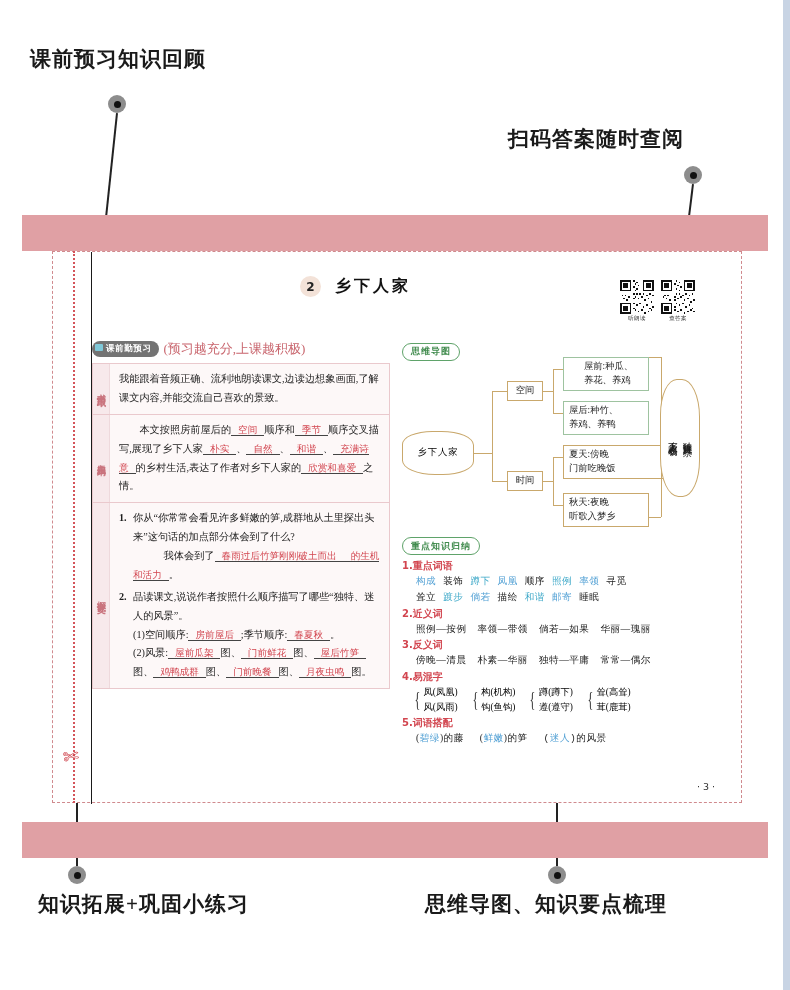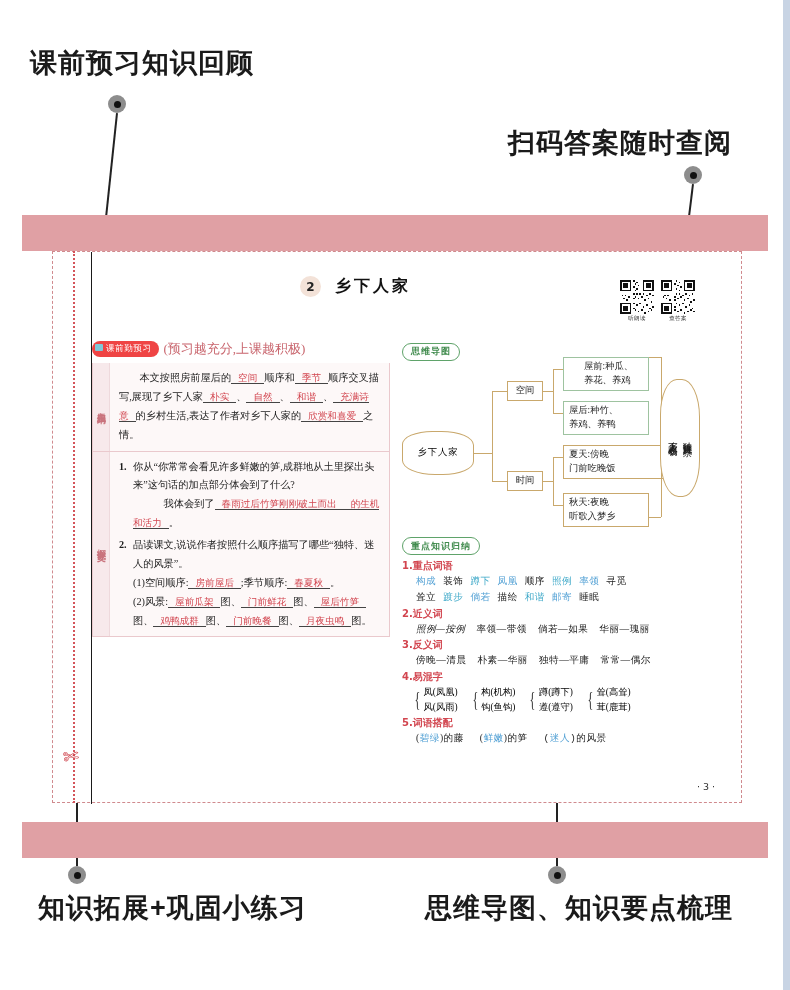--- a/index.html
+++ b/index.html
@@ -14,23 +14,23 @@
   
   .edge-strip {
     position: absolute; right: 0; top: 0;
     width: 7px; height: 990px;
     background: #c8d4e4;
   }
 
   
   .anno {
     position: absolute;
-    font-family: Liberation Sans, sans-serif;
+    font-family: Liberation Serif, serif;
     font-weight: bold;
-    font-size: 27px;
+    font-size: 21px;
     color: #1a1a1a;
     letter-spacing: 1px;
     white-space: nowrap;
   }
   .anno-tl { left: 30px; top: 45px; }
   .anno-tr { left: 508px; top: 125px; }
   .anno-bl { left: 38px; top: 890px; }
   .anno-br { left: 425px; top: 890px; }
 
   .dot {
@@ -122,23 +122,23 @@
   
   .left-col {
     position: absolute; left: 92px; top: 340px;
     width: 298px;
   }
   .tag-yuxi {
     display: flex; align-items: center; gap: 5px;
     margin-bottom: 5px;
   }
   .tag-pill {
-    background: #ef4444;
+    background: #737373;
     color: #fff;
-    font-size: 8.5px; font-weight: normal;
+    font-size: 8.5px; font-weight: bold;
     padding: 2px 7px 2.5px 14px;
     border-radius: 8px;
     letter-spacing: .6px;
     position: relative;
   }
   .tag-pill::before {
     content: "";
     position: absolute; left: 3px; top: 3px;
     width: 8px; height: 7px;
     background: #7fc8d8;
@@ -454,20 +454,24 @@
   </div>
 </div>
 
 <div class="left-col">
 
   <div class="tag-yuxi">
     <span class="tag-pill">课前勤预习</span>
     <span class="tag-note">(预习越充分,上课越积极)</span>
   </div>
 
+  <div class="lbox">
+    <div class="side-label">书声琅琅</div>
+    <div class="side-body">我能跟着音频正确、流利地朗读课文,边读边想象画面,了解课文内容,并能交流自己喜欢的景致。</div>
+  </div>
 
   <div class="lbox divider-row" style="border-top:none;">
     <div class="side-label">主题归纳</div>
     <div class="side-body">
       <span class="indent2"></span><span>本文按照房前屋后的</span><span class="fill">空间</span><span>顺序和</span><span class="fill">季节</span><span>顺序交叉描写,展现了乡下人家</span><span class="fill">朴实</span><span>、</span><span class="fill">自然</span><span>、</span><span class="fill">和谐</span><span>、</span><span class="fill">充满诗意</span><span>的乡村生活,表达了作者对</span><span>乡下人家的</span><span class="fill">欣赏和喜爱</span><span>之情。</span>
     </div>
   </div>
 
   <div class="lbox" style="border-top:none;">
     <div class="side-label">探究课文</div>
@@ -551,21 +555,21 @@
   </div>
 
   
   <span class="green-pill">重点知识归纳</span>
 
   <div class="klist" id="knowledge-list">
       <div class="k-head">1.重点词语</div>
       <div class="k-row"><span class="w c-blue">构成</span><span class="w c-dark">装饰</span><span class="w c-cyan">蹲下</span><span class="w c-blue">凤凰</span><span class="w c-dark">顺序</span><span class="w c-cyan">照例</span><span class="w c-blue">率领</span><span class="w c-dark">寻觅</span></div>
       <div class="k-row"><span class="w c-dark">耸立</span><span class="w c-cyan">踱步</span><span class="w c-blue">倘若</span><span class="w c-dark">描绘</span><span class="w c-cyan">和谐</span><span class="w c-blue">邮寄</span><span class="w c-dark">睡眠</span></div>
       <div class="k-head">2.近义词</div>
-      <div class="k-row"><span class="w" style="margin-right: 11px; font-style: italic;">照例—按例</span><span class="w" style="margin-right: 11px;">率领—带领</span><span class="w" style="margin-right: 11px;">倘若—如果</span><span class="w" style="margin-right: 11px;">华丽—瑰丽</span></div>
+      <div class="k-row"><span class="w" style="margin-right: 11px;">照例—按例</span><span class="w" style="margin-right: 11px;">率领—带领</span><span class="w" style="margin-right: 11px;">倘若—如果</span><span class="w" style="margin-right: 11px;">华丽—瑰丽</span></div>
       <div class="k-head">3.反义词</div>
       <div class="k-row"><span class="w" style="margin-right: 11px;">傍晚—清晨</span><span class="w" style="margin-right: 11px;">朴素—华丽</span><span class="w" style="margin-right: 11px;">独特—平庸</span><span class="w" style="margin-right: 11px;">常常—偶尔</span></div>
       <div class="k-head">4.易混字</div>
       <div class="brackets">
         <div class="bracket">
           <span class="bracket-sym">{</span>
           <div>
             <div>凤(凤凰)</div>
             <div>风(风雨)</div>
           </div>

